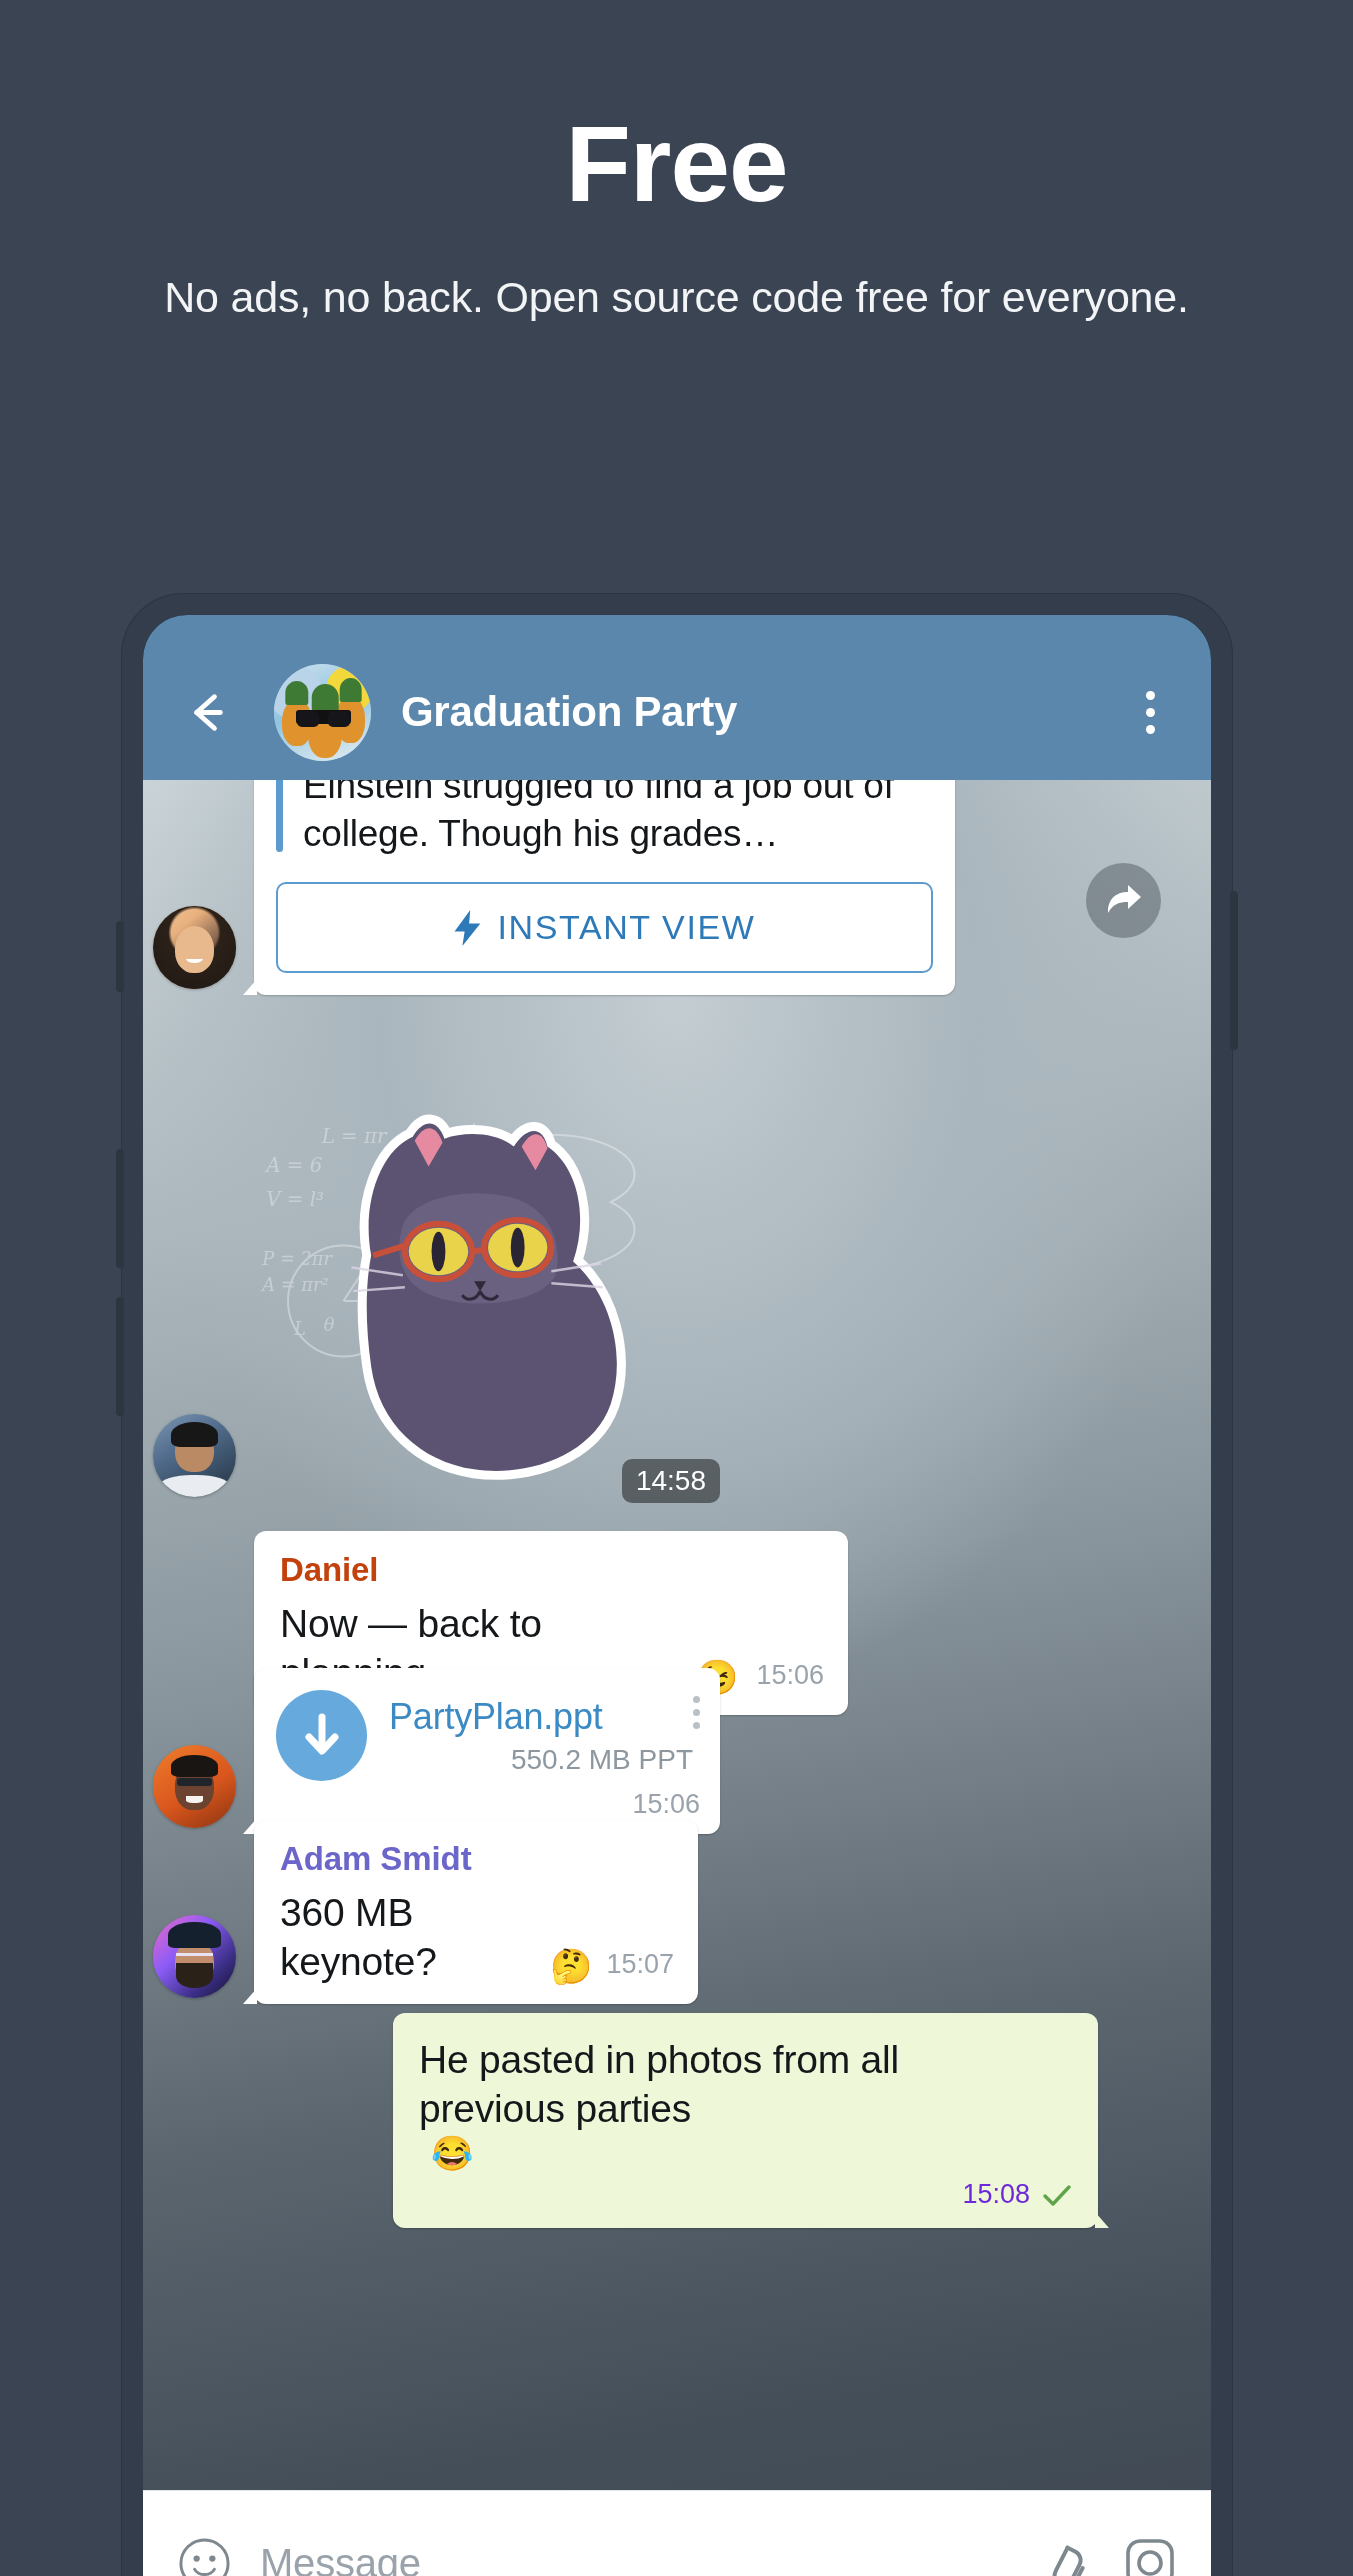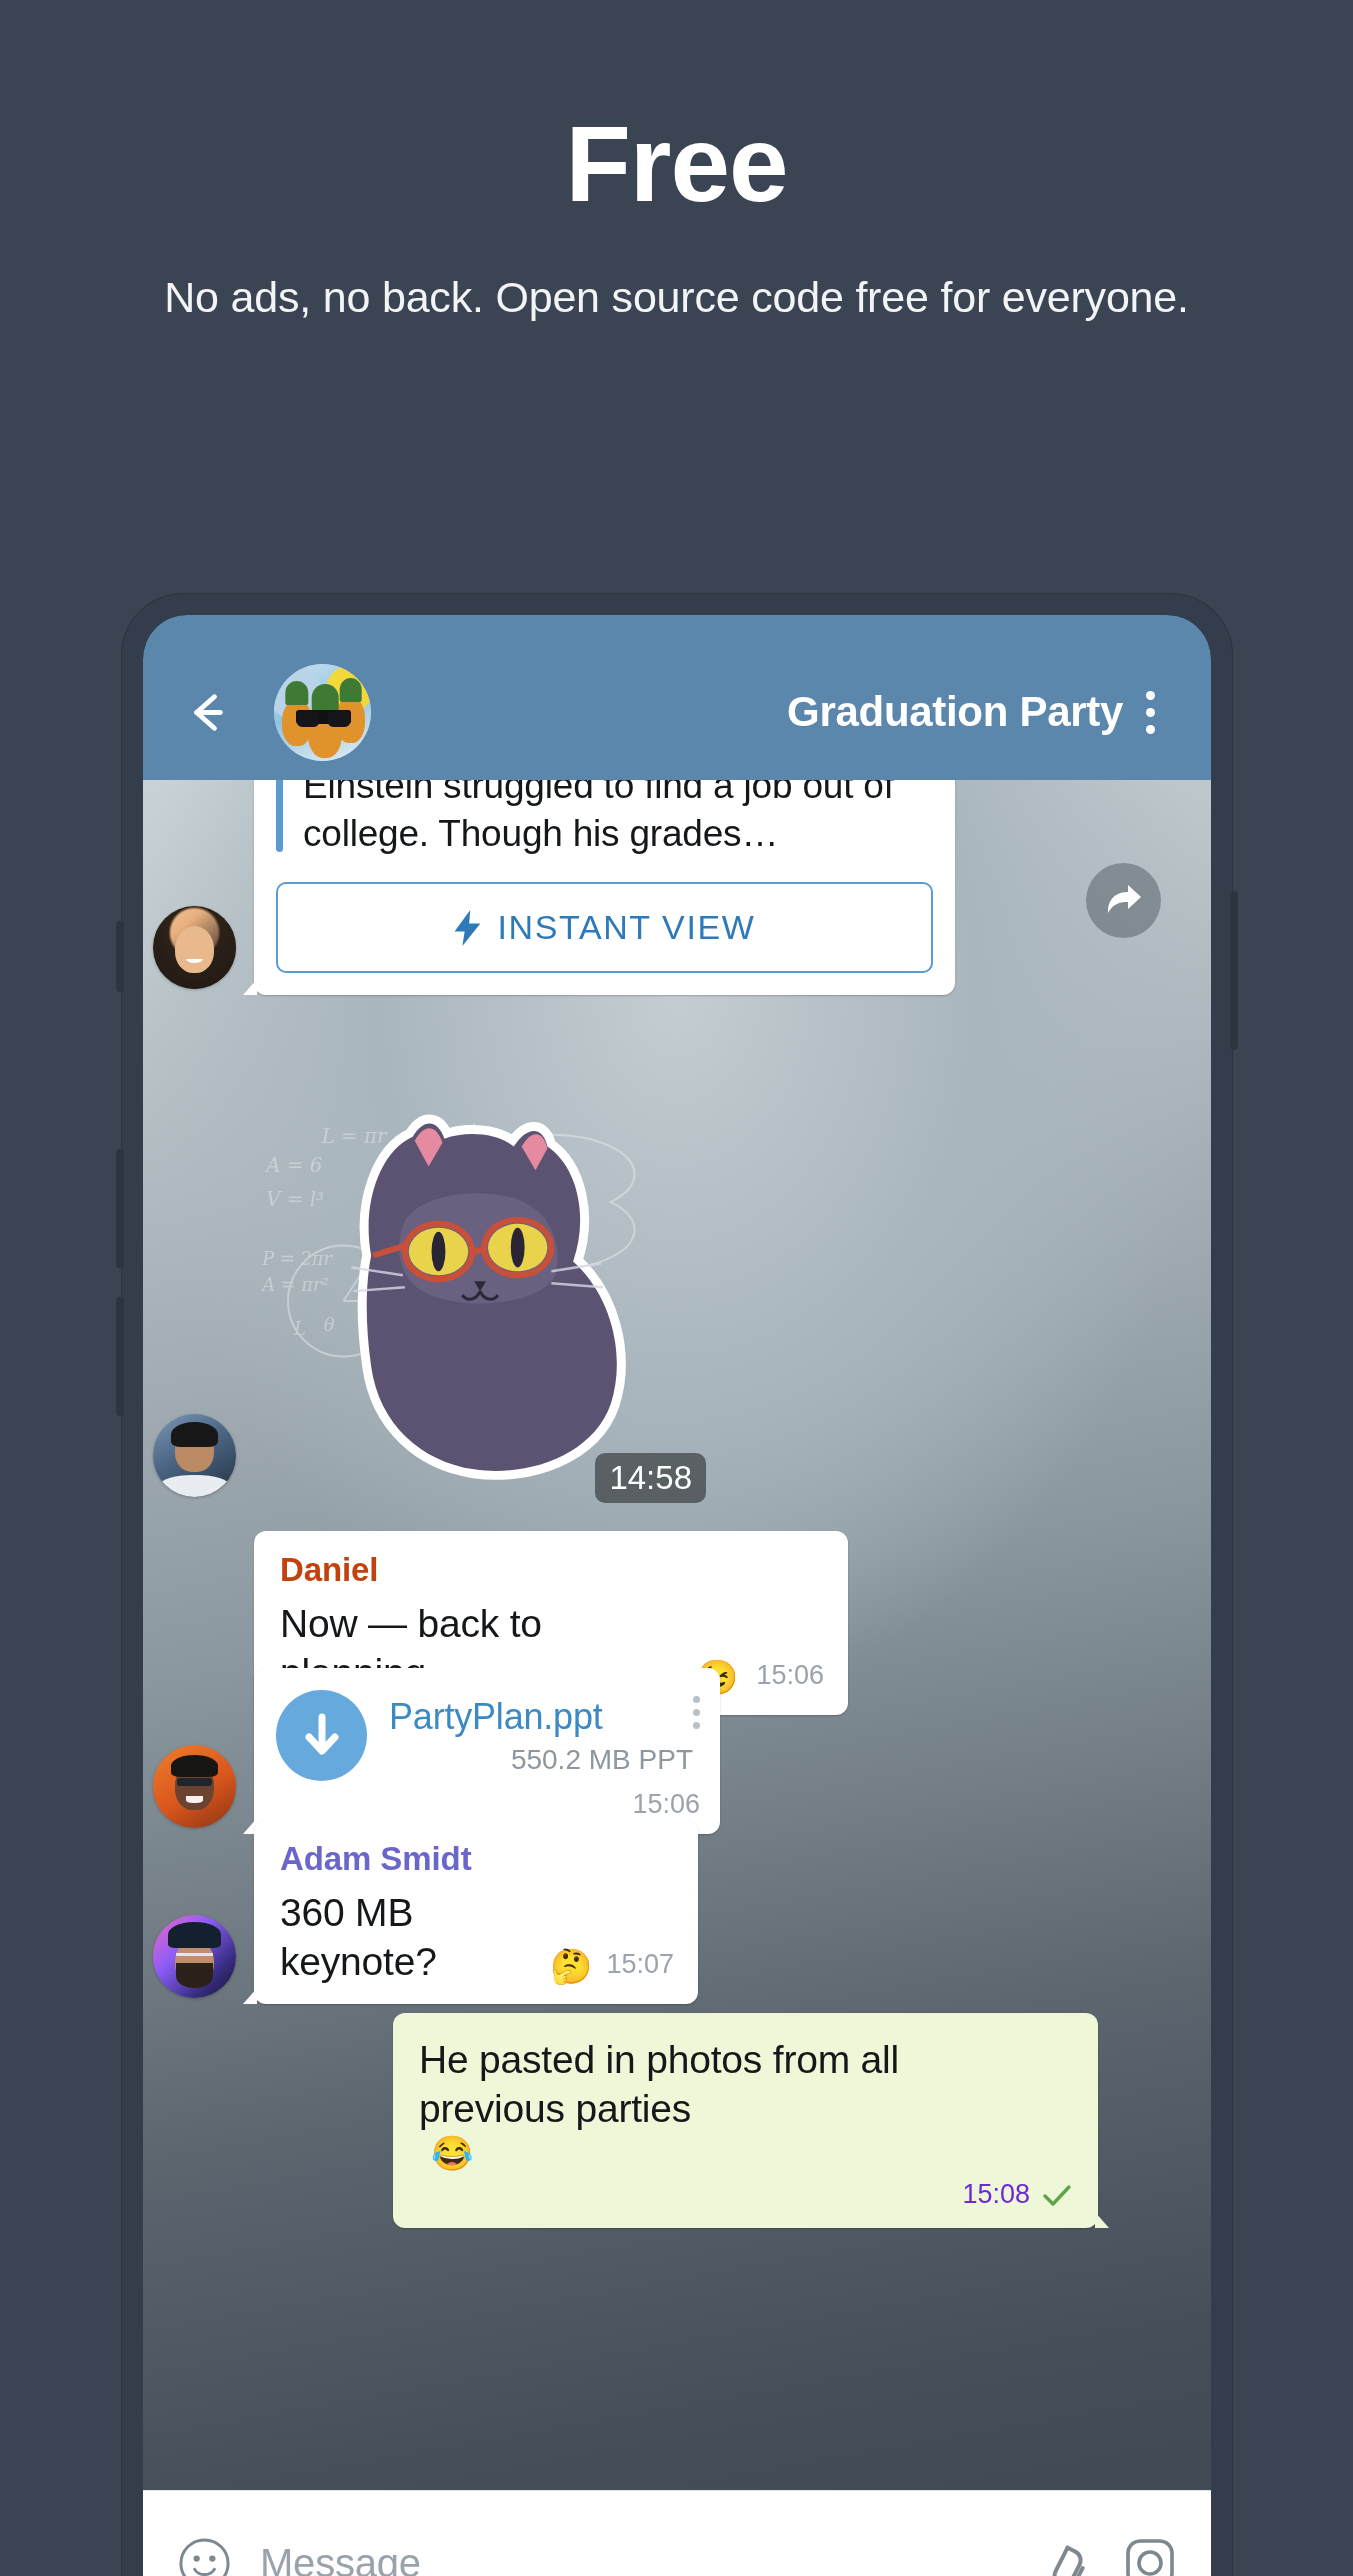--- a/index.html
+++ b/index.html
@@ -89,21 +89,21 @@
     content:""; position:absolute; top:1px; width:22px; height:16px;
     background:#15151a; border-radius: 5px;
   }
   .sunglass::before { left: 1px; }
   .sunglass::after { right: 1px; }
 
   .hdr-text { margin-left: 30px; flex: 1 1 auto; min-width: 0; }
   .hdr-title {
     font-size: 42px; font-weight: 700; color: #ffffff;
     letter-spacing: -0.3px; line-height: 1.15;
-    white-space: nowrap; overflow: hidden; text-align: right;
+    white-space: nowrap; overflow: hidden;
   }
   .hdr-sub {
     margin-top: 6px;
     font-size: 30px; font-weight: 400; color: #d2e2ef;
     letter-spacing: -0.1px; white-space: nowrap;
   }
   .kebab { width: 54px; height: 63px; flex: 0 0 auto; display:flex; flex-direction:column;
            align-items:center; justify-content:center; gap: 8px; cursor:pointer; }
   .kebab i { display:block; width: 9px; height: 9px; border-radius:50%; background:#fff; }
 
@@ -211,23 +211,23 @@
   
   .fwd-btn {
     position: absolute; width: 75px; height: 75px; border-radius: 50%;
     background: rgba(90,98,106,.55);
     display:flex; align-items:center; justify-content:center; cursor:pointer;
   }
 
   
   .sticker-wrap { position: absolute; }
   .sticker-time {
-    position: absolute; right: 14px; bottom: 0;
+    position: absolute; right: 0; bottom: 0;
     background: rgba(0,0,0,.45); color:#fff;
-    font-size: 33px; border-radius: 10px; padding: 6px 14px; margin-top: 20px;
+    font-size: 28px; border-radius: 10px; padding: 6px 14px; margin-top: 20px;
   }
 
   
   .sender { font-size: 33px; font-weight: 700; letter-spacing: -0.1px; }
   .sender.blue { color: #c2410c; }
   .sender.violet { color: #6b66c9; }
   .msg-text { font-size: 39px; color:#15181b; letter-spacing:-0.2px; line-height:1.26; }
   .msg-time { font-size: 27px; color: #9aa3ab; white-space: nowrap; }
   .msg-time.out { color: #6d28d9; }
   .emoji { font-size: 34px; }

